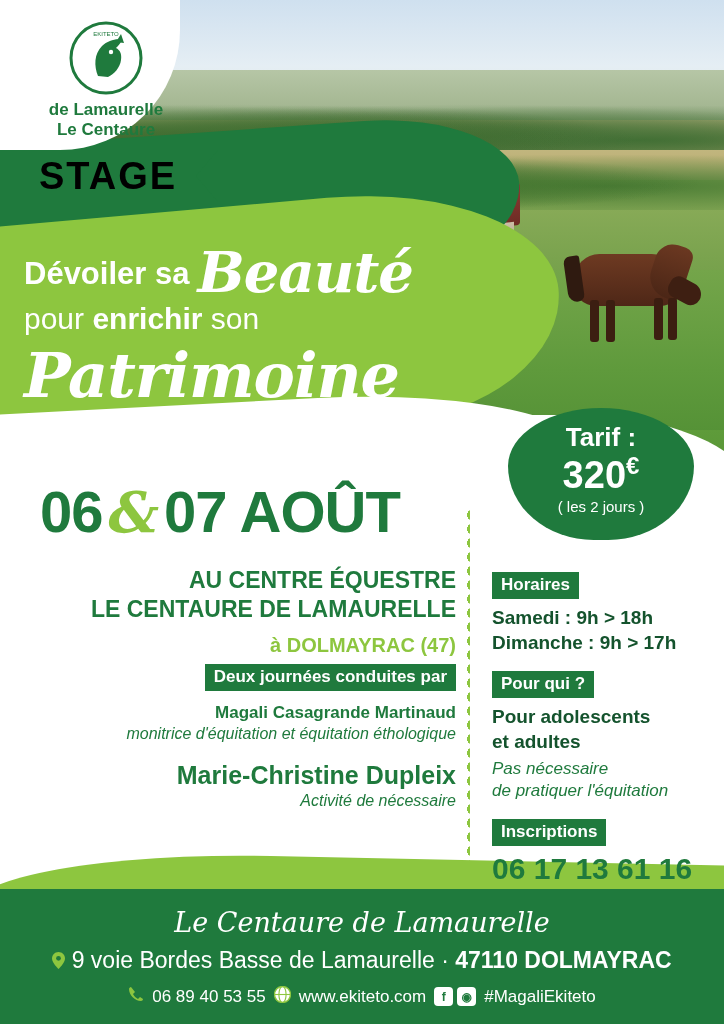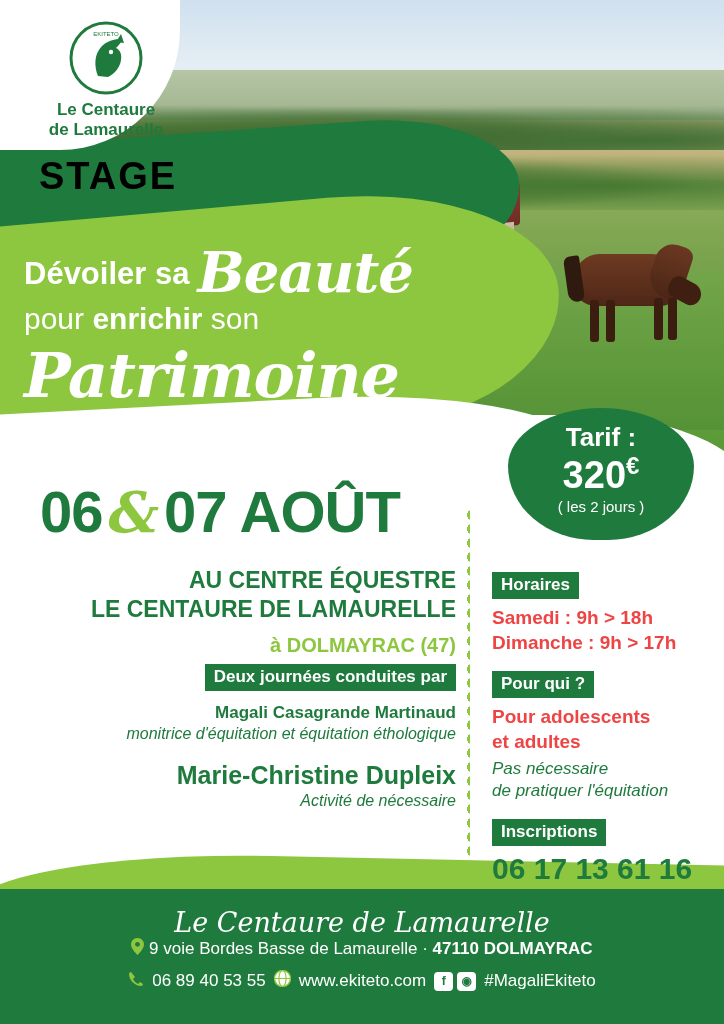--- a/index.html
+++ b/index.html
@@ -343,21 +343,21 @@
   .tag {
     display: inline-block;
     background: #1f7a3d;
     color: #ffffff;
     font-size: 17px;
     font-weight: bold;
     padding: 3px 9px 4px;
     margin-bottom: 6px;
   }
   .rcol .item {
-    color: #ef4444;
+    color: #14532d;
     font-size: 19px;
     font-weight: bold;
     line-height: 1.32;
   }
   .rcol .ital {
     color: #1f7a3d;
     font-size: 17px;
     font-style: italic;
     line-height: 1.3;
     margin-top: 4px;
@@ -408,22 +408,22 @@
     text-align: center;
     color: #ffffff;
   }
   .footer .brand {
     font-family: "DejaVu Serif", serif;
     font-style: italic;
     font-size: 27px;
     padding-top: 18px;
   }
   .footer .addr {
-    font-size: 17px;
-    margin-top: 0;
+    font-size: 23px;
+    margin-top: 9px;
     line-height: 1.2;
   }
   .footer .addr b { font-weight: bold; }
   .footer .row2 {
     font-size: 17px;
     margin-top: 10px;
     display: flex;
     justify-content: center;
     align-items: center;
     gap: 8px;
@@ -492,22 +492,22 @@
     <div class="logo-badge">
       <svg width="76" height="76" viewBox="0 0 76 76" aria-hidden="true">
         <circle cx="38" cy="38" r="35" fill="none" stroke="#1f7a3d" stroke-width="3"></circle>
         <path d="M30 56 C26 46 26 34 34 26 C40 20 50 18 54 20 C52 24 50 26 48 28 C52 30 54 34 53 40 C52 48 46 54 40 57 Z" fill="#1f7a3d"></path>
         <path d="M48 22 L53 14 L56 23 Z" fill="#1f7a3d"></path>
         <circle cx="43" cy="32" r="2.2" fill="#ffffff"></circle>
         <text x="38" y="16" font-size="6" fill="#1f7a3d" text-anchor="middle" font-family="Liberation Sans, sans-serif">EKITETO</text>
       </svg>
     </div>
     <div class="logo-name">
+      <div>de Lamaurelle</div>
       <div>Le Centaure</div>
-      <div>de Lamaurelle</div>
     </div>
   </div>
 
   <div class="stage-banner">
     <div class="txt">STAGE</div>
   </div>
   <div class="stage-tail"></div>
 
   <div class="headline">
     <div class="line1">

